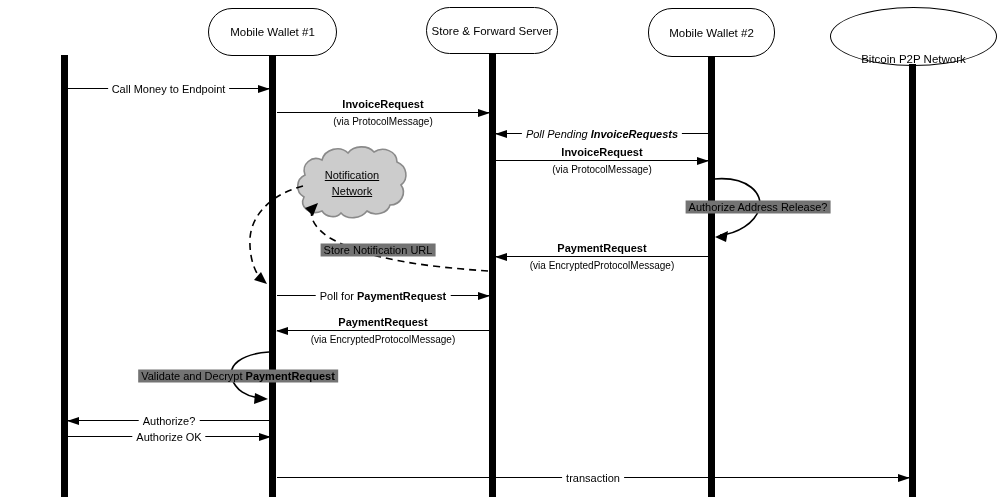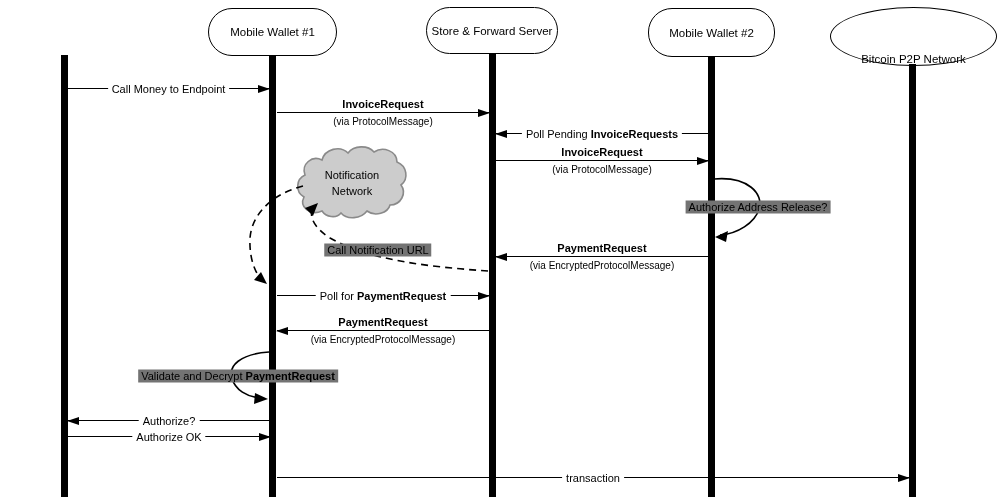--- a/index.html
+++ b/index.html
@@ -32,21 +32,21 @@
   .mvia{
     position:absolute;left:50%;top:3px;transform:translateX(-50%);
     font-size:10px;white-space:nowrap;line-height:11px;
   }
   .floatlabel{
     position:absolute;transform:translate(-50%,-50%);white-space:nowrap;
     font-size:11px;line-height:13px;z-index:4;background:#737373;padding:0 3px;
   }
   .cloudtext{
     position:absolute;left:303px;top:167px;width:98px;text-align:center;
-    font-size:11px;line-height:16px;z-index:3;
+    font-size:11px;line-height:16px;z-index:3;text-decoration:underline;
   }
   b{font-weight:bold;}
 </style>
 </head>
 <body>
 
 <div class="canvas">
 
   <div class="actor stadium" style="left:208px;top:8px;width:129px;height:48px;">
     <span>Mobile Wallet #1</span>
@@ -98,21 +98,21 @@
     <span class="ah-r"></span>
     <span class="online">Call Money to Endpoint</span>
   </div>
 
   <div class="msg" style="left:277px;top:112px;width:212px;">
     <span class="ah-r"></span>
     <span class="mname">InvoiceRequest</span>
     <span class="mvia">(via ProtocolMessage)</span>
   </div>
 
-  <div class="msg" style="left:496px;top:133px;width:212px;">
+  <div class="msg" style="left:496px;top:133px;width:212px;font-style:italic;">
     <span class="ah-l"></span>
     <span class="online"><span>Poll Pending </span><b>InvoiceRequests</b></span>
   </div>
 
   <div class="msg" style="left:496px;top:160px;width:212px;">
     <span class="ah-r"></span>
     <span class="mname">InvoiceRequest</span>
     <span class="mvia">(via ProtocolMessage)</span>
   </div>
 
@@ -143,17 +143,17 @@
     <span class="online">Authorize OK</span>
   </div>
 
   <div class="msg" style="left:277px;top:477px;width:632px;">
     <span class="ah-r"></span>
     <span class="online">transaction</span>
   </div>
 
   <div class="floatlabel" style="left:758px;top:207px;">Authorize Address Release?</div>
 
-  <div class="floatlabel" style="left:378px;top:250px;">Call Notification URL</div>
+  <div class="floatlabel" style="left:378px;top:250px;">Store Notification URL</div>
 
   <div class="floatlabel" style="left:238px;top:376px;"><span>Validate and Decrypt </span><b>PaymentRequest</b></div>
 
 </div>
 
 </body></html>

